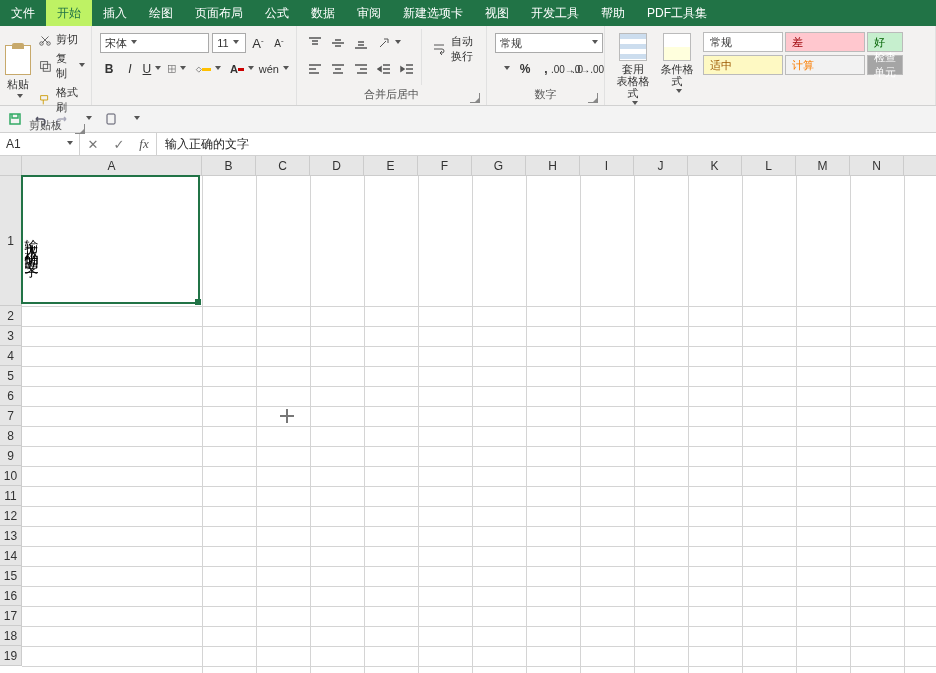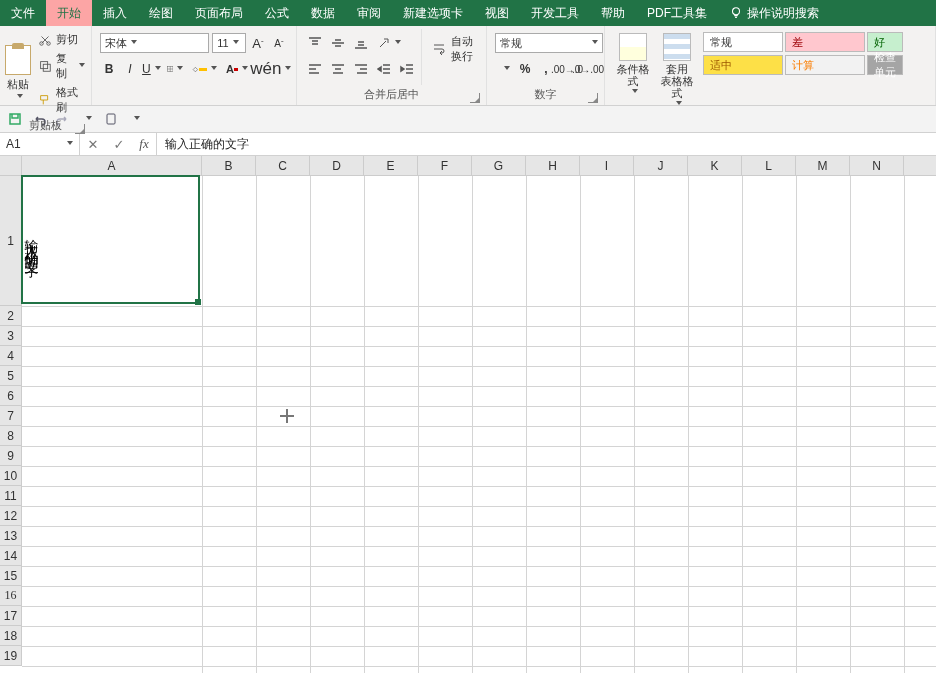--- a/index.html
+++ b/index.html
@@ -1,21 +1,21 @@
 <!DOCTYPE html>
 <html><head>
 <meta charset="utf-8">
 <style>
 * { margin: 0; padding: 0; box-sizing: border-box; font-family: "Microsoft YaHei", Arial, sans-serif; }
 body { background: #f3f3f3; overflow: hidden; width: 936px; height: 673px; font-size: 12px; color: #333; }
 
 
 .tabbar { background: #217346; height: 26px; display: flex; align-items: stretch; color: #fff; font-size: 12px; }
 .tabitem { padding: 0 11px; display: flex; align-items: center; cursor: pointer; white-space: nowrap; }
-.tabitem.active { background: #fca5a5; color: #217346; }
+.tabitem.active { background: #bef264; color: #217346; }
 .bulb { height: 14px; width: 14px; margin-right: 4px; display: inline-flex; align-items: center; justify-content: center; }
 
 
 .ribbon { height: 80px; background: #f3f2f1; display: flex; border-bottom: 1px solid #d1d1d1; }
 .group { border-right: 1px solid #e1e1e1; padding: 3px 4px 0 4px; display: flex; flex-direction: column; justify-content: space-between; }
 .group-body { display: flex; flex: 1; }
 .group-label { text-align: center; font-size: 11px; color: #555; padding: 2px 0 3px; position: relative; }
 .dlg { position: absolute; right: 2px; bottom: 2px; width: 10px; height: 10px; border: 1px solid #888; border-top: none; border-left: none; }
 .dlg::after { content: ""; position: absolute; right: 0; bottom: 0; border: 2px solid transparent; border-right-color: #888; border-bottom-color: #888; }
 
@@ -47,21 +47,21 @@
 
 .styles-btns { display: flex; gap: 4px; padding: 4px 4px 0 4px; }
 .big-btn { display: flex; flex-direction: column; align-items: center; gap: 2px; font-size: 11px; width: 40px; cursor: pointer; text-align: center; line-height: 1.1; }
 .big-icn { width: 28px; height: 28px; border: 1px solid #bbb; background: #fff; }
 .style-gallery { display: flex; flex-direction: column; gap: 3px; padding: 3px 2px 0 2px; }
 .gal-row { display: flex; gap: 2px; }
 .gal-cell { width: 80px; height: 20px; border: 1px solid #bbb; display: flex; align-items: center; padding: 0 6px; font-size: 11px; cursor: pointer; }
 .gal-cell.normal { background: #fff; }
 .gal-cell.bad { background: #ffc7ce; color: #9c0006; }
 .gal-cell.good { background: #c6efce; color: #006100; width: 36px; }
-.gal-cell.neutral { background: #fde047; color: #9c5700; }
+.gal-cell.neutral { background: #fef9c3; color: #9c5700; }
 .gal-cell.calc { background: #f2f2f2; color: #fa7d00; }
 .gal-cell.check { background: #a5a5a5; color: #fff; width: 36px; }
 
 
 .qat { height: 26px; background: #f3f3f3; display: flex; align-items: center; gap: 6px; padding: 0 6px; }
 .qat .ico-btn { width: 18px; height: 18px; display: flex; align-items: center; justify-content: center; cursor: pointer; color: #446; }
 
 
 .formula-row { height: 24px; background: #fff; display: flex; align-items: stretch; border-top: 1px solid #d1d1d1; border-bottom: 1px solid #d1d1d1; }
 .name-box { width: 80px; border-right: 1px solid #d1d1d1; display: flex; align-items: center; padding: 0 6px; font-size: 12px; }
@@ -99,29 +99,20 @@
   <div class="tabitem">绘图</div>
   <div class="tabitem">页面布局</div>
   <div class="tabitem">公式</div>
   <div class="tabitem">数据</div>
   <div class="tabitem">审阅</div>
   <div class="tabitem">新建选项卡</div>
   <div class="tabitem">视图</div>
   <div class="tabitem">开发工具</div>
   <div class="tabitem">帮助</div>
   <div class="tabitem">PDF工具集</div>
-  <div class="tabitem">
-    <span class="bulb">
-      <svg viewBox="0 0 16 16" width="14" height="14" fill="none" stroke="#fff" stroke-width="1.2">
-          <circle cx="8" cy="6" r="4"></circle>
-          <path d="M6 11h4M7 13h2"></path>
-        </svg>
-    </span>
-    <span>操作说明搜索</span>
-  </div>
 </div>
 
 <div class="ribbon">
 
   <div class="group" style="width:92px">
     <div class="group-body">
       <div class="paste-big">
         <div class="paste-icon"></div>
         <span>粘贴</span>
         <span class="dd"></span>
@@ -201,21 +192,21 @@
             </svg>
             <span class="bar ylw"></span>
             <span class="dd"></span>
           </div>
         <div class="sq-btn">
             <b style="font-size:11px">A</b>
             <span class="bar"></span>
             <span class="dd"></span>
           </div>
         <div class="sq-btn">
-            <span style="font-size:17px">wén</span>
+            <span style="font-size:11px">wén</span>
             <span class="dd"></span>
           </div>
       </div>
     </div>
   </div>
 
   <div class="group" style="width:190px">
     <div class="group-body">
       <div class="align-rows">
         <div class="row">
@@ -316,28 +307,28 @@
     <div class="group-label">
       <span>数字</span>
       <span class="dlg"></span>
     </div>
   </div>
 
   <div class="group" style="flex:1">
     <div class="group-body">
       <div class="styles-btns">
         <div class="big-btn">
-          <div class="big-icn" style="background:linear-gradient(#fff 50%,#ffd 50%)"></div>
-          <span>条件格式</span>
-            <span class="dd"></span>
-        </div>
-        <div class="big-btn">
           <div class="big-icn" style="background:repeating-linear-gradient(#cde,#cde 5px,#fff 5px,#fff 10px)"></div>
           <span style="white-space:pre-line">套用
 表格格式</span>
+            <span class="dd"></span>
+        </div>
+        <div class="big-btn">
+          <div class="big-icn" style="background:linear-gradient(#fff 50%,#ffd 50%)"></div>
+          <span>条件格式</span>
             <span class="dd"></span>
         </div>
       </div>
       <div class="style-gallery">
         <div class="gal-row">
           <div class="gal-cell normal">常规</div>
           <div class="gal-cell bad">差</div>
           <div class="gal-cell good">好</div>
         </div>
         <div class="gal-row">
@@ -422,21 +413,21 @@
       <div class="rh" style="height: 20px;">6</div>
       <div class="rh" style="height: 20px;">7</div>
       <div class="rh" style="height: 20px;">8</div>
       <div class="rh" style="height: 20px;">9</div>
       <div class="rh" style="height: 20px;">10</div>
       <div class="rh" style="height: 20px;">11</div>
       <div class="rh" style="height: 20px;">12</div>
       <div class="rh" style="height: 20px;">13</div>
       <div class="rh" style="height: 20px;">14</div>
       <div class="rh" style="height: 20px;">15</div>
-      <div class="rh" style="height: 20px; font-family: Liberation Serif, serif;">16</div>
+      <div class="rh" style="height: 20px;">16</div>
       <div class="rh" style="height: 20px;">17</div>
       <div class="rh" style="height: 20px;">18</div>
       <div class="rh" style="height: 20px;">19</div>
     </div>
   <div class="cells" id="cells">
     <div class="sel" id="selection" style="left: -1px; top: -1px; width: 179px; height: 129px;">
       <div class="cell-text">输入正确的文字</div>
       <div class="sel-handle"></div>
     </div>
     <div class="cursor-plus" style="left:258px; top:233px"></div>

